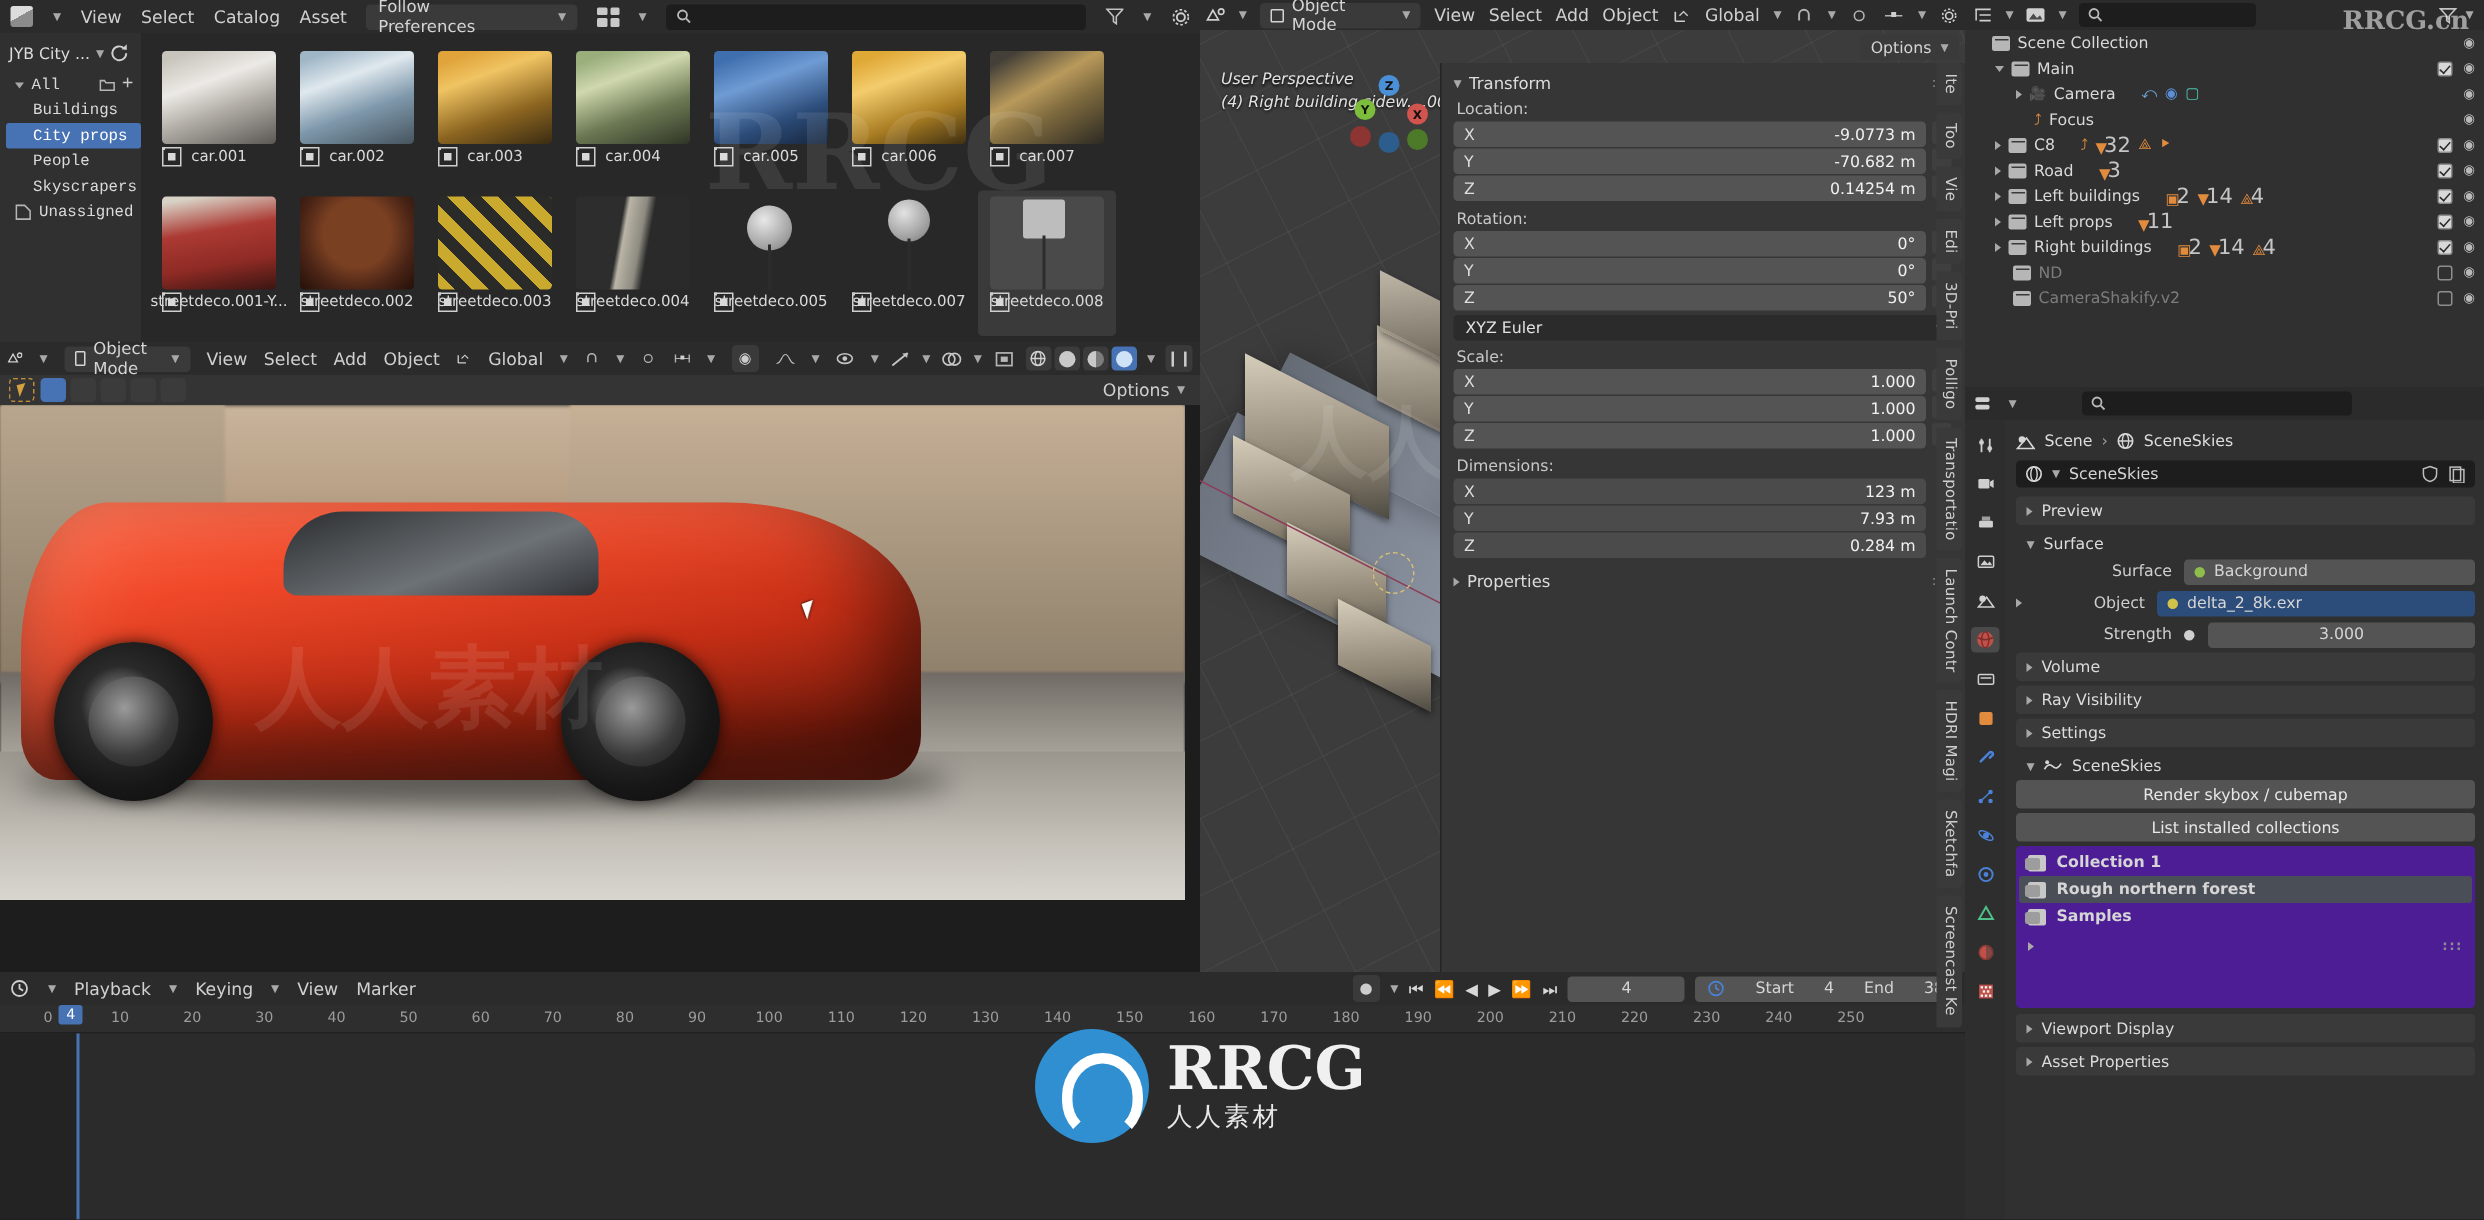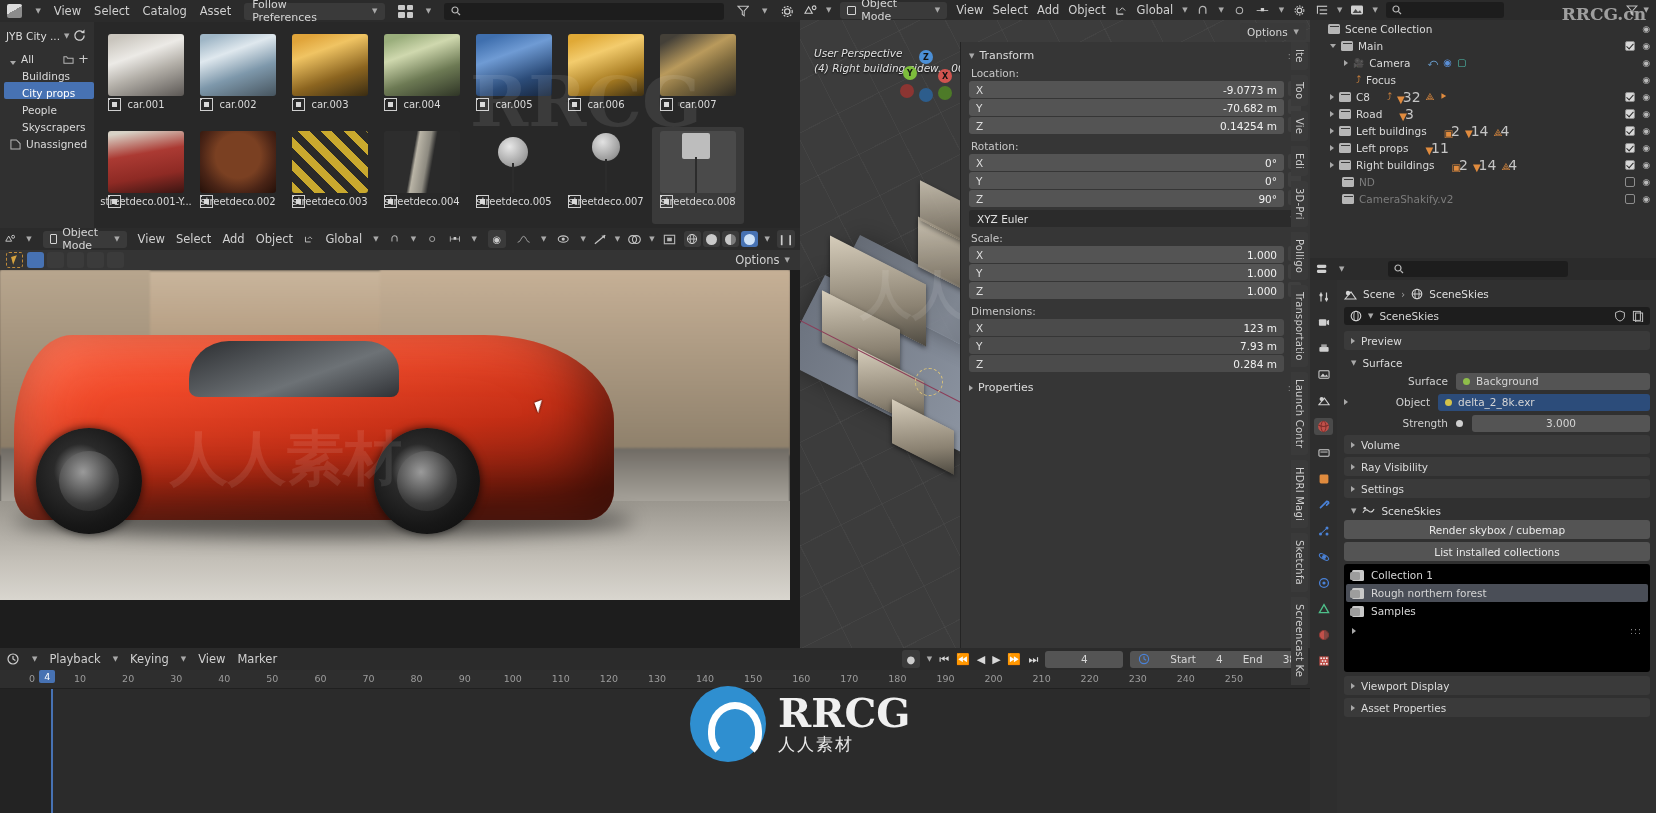--- a/index.html
+++ b/index.html
@@ -22,21 +22,21 @@
   #abLogo { width:16px; height:14px; background:linear-gradient(150deg,#dcdcdc 0 46%,#8c8c8c 46%); border-radius:2px; }
   #abFollow { margin-left:auto; background:#3a3a3a; border-radius:3px; height:17px;
               display:flex; align-items:center; padding:0 8px; gap:22px; font-size:11px; }
   #abGrid3 { width:15px;height:13px;display:grid;grid-template-columns:1fr 1fr;grid-template-rows:1fr 1fr;gap:2px;}
   #abGrid3 i{ background:#c9c9c9; border-radius:1px; display:block;}
   #abSearch { width:290px;height:17px;background:#1d1d1d;border-radius:3px;display:flex;align-items:center;gap:6px;padding:0 7px;}
   #abBody { display:flex; height:206px; }
   #abSide { width:94px; background:#303030; padding:5px 0 0 4px; }
   #abCat { display:flex; align-items:center; gap:4px; padding:2px 2px 6px 2px;}
   #abCatName{ font-size:10.5px; color:#ddd; }
-  .treerow { height:17px; display:flex; align-items:flex-end; gap:5px; padding-left:6px; font-size:10.5px; color:#dadada; border-radius:2px;}
+  .treerow { height:17px; display:flex; align-items:center; gap:5px; padding-left:6px; font-size:10.5px; color:#dadada; border-radius:2px;font-family:Liberation Mono, monospace;}
   .treerow.sel { background:#4772b3; color:#fff; }
   .treerow.indent { padding-left:18px; }
   #abMain { flex:1; background:#282828; position:relative; padding:8px 0 0 6px; overflow:hidden; }
   .assetgrid { display:flex; flex-wrap:wrap; gap:0px; }
   .acell { width:92px; height:97px; display:flex; flex-direction:column; align-items:center; position:relative;}
   .acell.selbg { background:#3a3a3a; border-radius:3px; }
   .athumb { width:76px; height:62px; margin-top:4px; border-radius:3px; position:relative; }
   .acorner { position:absolute; left:8px; bottom:16px; width:13px; height:13px; }
   .acorner:before,.acorner:after{ content:""; position:absolute; border:1.3px solid #cfcfcf;}
   .acorner:before{ left:0;top:0;width:11px;height:11px;border-color:#cfcfcf;}
@@ -193,21 +193,21 @@
                 padding:0 7px; margin-bottom:3px; font-size:10.5px; color:#dcdcdc;}
   .openPanel{ height:19px; display:flex; align-items:center; gap:6px; padding:0 7px; font-size:10.5px; color:#dcdcdc;}
   .prow{ display:flex; align-items:center; height:18px; margin-bottom:3px; font-size:10.5px;}
   .prow .pl{ width:112px; text-align:right; padding-right:8px; color:#cfcfcf;}
   .pval{ flex:1; height:17px; border-radius:3px; background:#545454; display:flex; align-items:center; gap:6px; padding:0 7px;}
   .pval.link{ background:#2c4c7a; }
   .pval.num{ justify-content:center; position:relative;}
   .dot{ width:7px;height:7px;border-radius:50%; flex:none;}
   .bigbtn{ height:19px; background:#545454; border-radius:3px; display:flex; align-items:center;
            justify-content:center; font-size:10.5px; margin-bottom:3px; color:#e8e8e8;}
-  .listbox{ background:#000000; border-radius:3px; padding:2px; margin-bottom:4px; height:108px;}
+  .listbox{ background:#4c1d95; border-radius:3px; padding:2px; margin-bottom:4px; height:108px;font-weight:bold;}
   .lrow{ height:18px; display:flex; align-items:center; gap:7px; padding:0 6px; font-size:10.5px; border-radius:2px;}
   .lrow.sel{ background:#4a4e57; }
   .lico{ width:12px;height:11px;background:#c8c8c8;border-radius:1.5px; flex:none; position:relative;}
   .lico:after{content:"";position:absolute;left:-2px;top:2px;width:10px;height:8px;background:#9d9d9d;border-radius:1.5px;}
 
   
   #timeline { position:absolute; left:0; top:648px; width:1310px; height:165px; background:#282828;}
   #tlHdr{ height:22px; background:#2b2b2b; display:flex; align-items:center; gap:12px; padding:0 6px;}
   #tlTransport{ margin-left:auto; display:flex; align-items:center; gap:7px;}
   .tbtn{ color:#d8d8d8; font-size:11px; }
@@ -700,21 +700,21 @@
             <div class="vecrow">
               <span class="ax">X</span>
               <span class="vv">0°</span>
             </div>
             <div class="vecrow">
               <span class="ax">Y</span>
               <span class="vv">0°</span>
             </div>
             <div class="vecrow">
               <span class="ax">Z</span>
-              <span class="vv">90°</span>
+              <span class="vv">50°</span>
             </div>
           </div>
         <div style="width:16px;display:flex;flex-direction:column;gap:1px;">
           <div class="lockbtn"></div>
           <div class="lockbtn"></div>
           <div class="lockbtn"></div>
         </div>
       </div>
 
       <div class="eulerRow">

